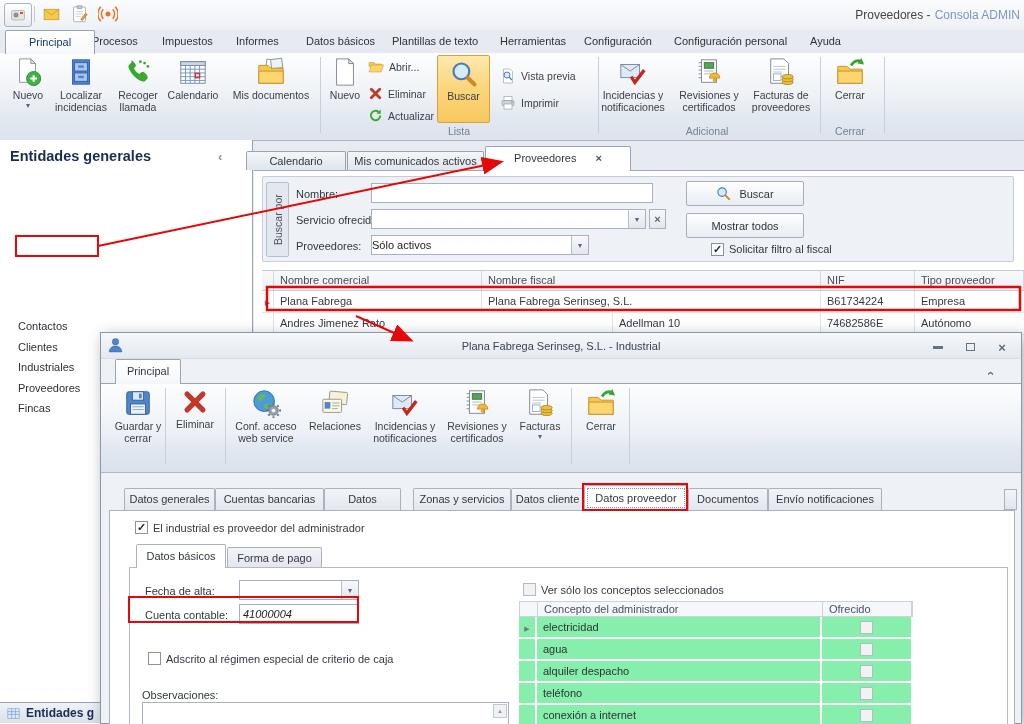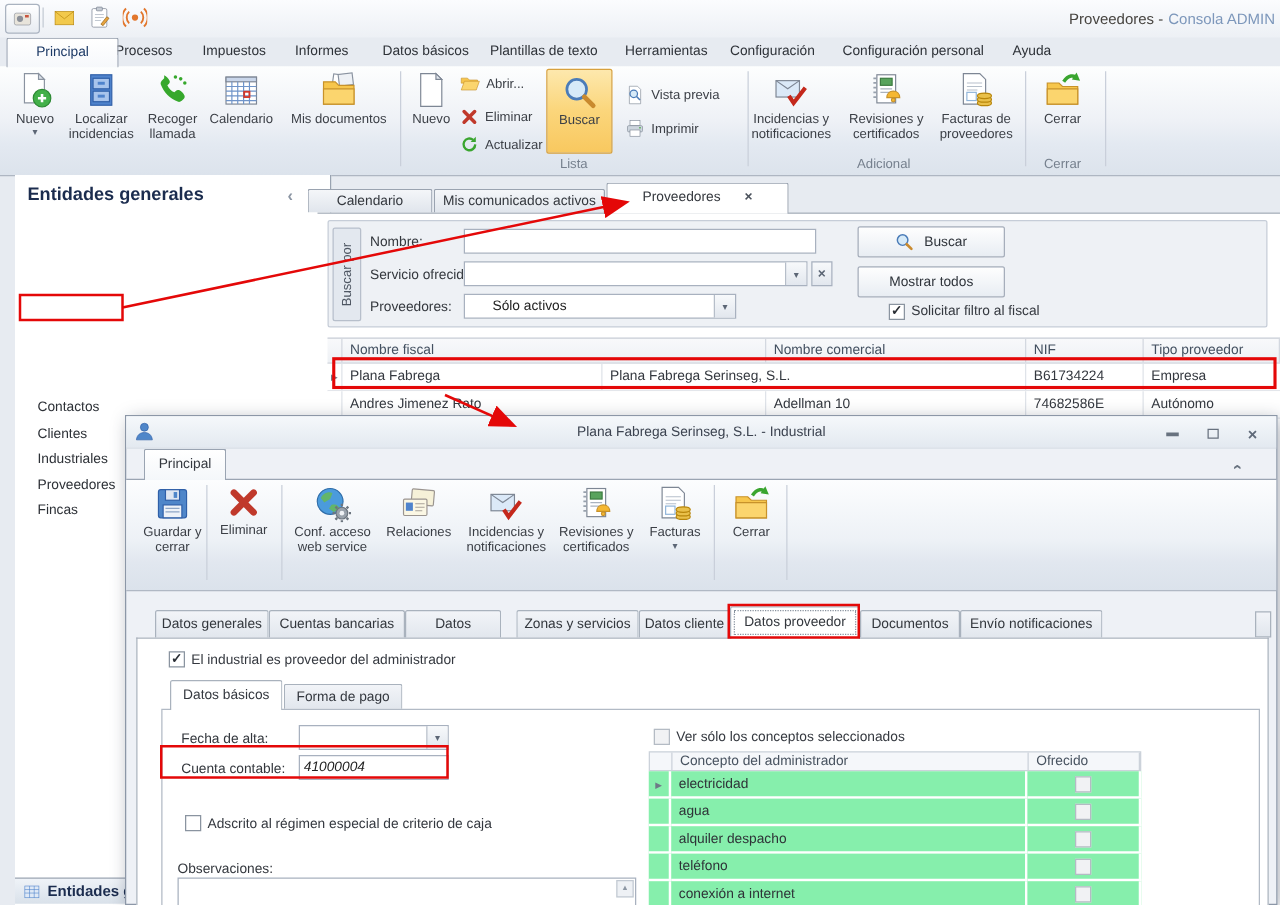--- a/index.html
+++ b/index.html
@@ -21,36 +21,36 @@
   #ribbon{left:0;top:53px;width:1024px;height:87px;background:linear-gradient(#fdfefe,#eef1f6 50%,#e3e9f1 72%,#dce3ec);border-bottom:1px solid #aeb6c2}
   .rb{position:absolute;top:3px;text-align:center;color:#3b3f46;cursor:pointer}
   .rb .ic{margin:1px auto 2px}
   .rb .lb{font-size:10.5px;line-height:12px}
   .rb.hl{background:linear-gradient(#fde8ad,#fbd67c 48%,#f8c85f);border:1px solid #d8a13d;border-radius:2px;top:2px;padding-top:3px;height:63px;box-sizing:content-box}
   .ddm{font-size:8px;color:#5c6675;line-height:9px;display:block}
   .sb{position:absolute;display:flex;align-items:center;gap:5px;font-size:10.5px;color:#3b3f46;white-space:nowrap;cursor:pointer}
   .glabel{position:absolute;top:72px;font-size:10.5px;color:#76808e;text-align:center}
   .vsep{position:absolute;top:4px;width:1px;height:76px;background:#c9cfda}
   
-  #sidebar{left:12px;top:140px;width:253px;height:584px;background:#fff;border-right:1px solid #99a3b1;box-sizing:border-box}
+  #sidebar{left:0;top:140px;width:253px;height:584px;background:#fff;border-right:1px solid #99a3b1;box-sizing:border-box}
   #sb-title{left:10px;top:8px;font-size:14.5px;font-weight:bold;color:#1b2c4e}
   #sb-collapse{left:218px;top:9px;color:#8b95a3;font-size:13px;font-weight:bold;cursor:pointer}
   .sb-item{left:18px;height:17px;line-height:17px;color:#2c3036;cursor:pointer}
   #sb-bottom{left:0;top:562px;width:252px;height:21px;background:linear-gradient(#eff3f8,#d9e1ea);border-top:1px solid #99a3b1;display:flex;align-items:center;gap:5px;padding-left:6px;font-weight:bold;color:#1b2c4e;font-size:12px;box-sizing:border-box}
   
   .dtab{position:absolute;top:151px;height:19px;line-height:18px;text-align:center;background:linear-gradient(#f4f6f9,#e0e5ec);border:1px solid #9aa3b0;border-bottom:none;border-radius:2px 2px 0 0;color:#33373d;box-sizing:border-box;cursor:pointer}
   .dtab.active{top:146px;height:25px;line-height:23px;background:#fff;z-index:3}
   #content{left:254px;top:170px;width:770px;height:554px;background:#fff;border-top:1px solid #a0a9b5;box-sizing:border-box}
   
   #searchpanel{left:262px;top:176px;width:752px;height:86px;background:#eef1f5;border:1px solid #c6cdd8;border-radius:2px;box-sizing:border-box}
   .vlabel{left:3px;top:5px;width:21px;height:73px;background:#e3e8ef;border:1px solid #b7bfcb;border-radius:2px;writing-mode:vertical-rl;transform:rotate(180deg);display:flex;align-items:center;justify-content:center;color:#4e5662;font-size:10.5px}
   .flabel{color:#33373d;line-height:20px;white-space:nowrap}
   .tinput{background:#fff;border:1px solid #a8b1bf;height:20px;box-sizing:border-box;font:11px "Liberation Sans",sans-serif;padding:0 3px;color:#222}
   .combo{background:#fff;border:1px solid #a8b1bf;height:20px;box-sizing:border-box;display:flex;align-items:center;cursor:pointer}
-  .combo .val{flex:1;padding-left:22px;color:#222}
+  .combo .val{flex:1;padding-left:0;color:#222}
   .dd{width:16px;align-self:stretch;background:linear-gradient(#f7f9fb,#e2e7ee);border-left:1px solid #b6bec9;display:flex;align-items:center;justify-content:center;color:#5c6675;font-size:8px}
   .xbtn{background:linear-gradient(#f7f9fb,#e2e7ee);border:1px solid #a8b1bf;display:flex;align-items:center;justify-content:center;color:#5c6675;font-weight:bold;box-sizing:border-box;cursor:pointer}
   .wbtn{background:linear-gradient(#fefefe,#e8edf3);border:1px solid #a6aebb;border-radius:2px;display:flex;align-items:center;justify-content:center;gap:8px;color:#2f343b;cursor:pointer;box-sizing:border-box}
   .cb{display:inline-block;width:13px;height:13px;background:#fff;border:1px solid #8a94a0;box-sizing:border-box;text-align:center;vertical-align:middle;cursor:pointer}
   .cb .ck{display:block;font-size:11px;line-height:10px;font-weight:bold;color:#2b2f35}
   .cb.dis{background:#f1f2f4;border-color:#b4bbc4}
   
   #ptable{left:262px;top:270px;width:762px}
   .thead{display:flex;height:19px;line-height:18px;background:linear-gradient(#f8f9fb,#eef1f5);border-top:1px solid #c6ccd5;border-bottom:1px solid #c6ccd5;color:#435060}
   .trow{display:flex;height:21px;line-height:20px;background:#fff;border-bottom:1px solid #e3e6eb;cursor:pointer}
@@ -435,22 +435,22 @@
     </div>
     <span class="abs cb" style="left:448px;top:66px">
         <span class="ck">✓</span>
       </span>
     <span class="abs" style="left:466px;top:66px">Solicitar filtro al fiscal</span>
   </div>
 
   <div id="ptable" class="abs">
     <div class="thead">
       <div class="tc w0"></div>
+      <div class="tc w2">Nombre comercial</div>
       <div class="tc w1">Nombre fiscal</div>
-      <div class="tc w2">Nombre comercial</div>
       <div class="tc w3">NIF</div>
       <div class="tc w4">Tipo proveedor</div>
     </div>
     <div class="trow">
       <div class="tc w0"><span class="rowind">▶</span></div>
       <div class="tc w2">Plana Fabrega</div>
       <div class="tc w1">Plana Fabrega Serinseg, S.L.</div>
       <div class="tc w3">B61734224</div>
       <div class="tc w4">Empresa</div>
     </div>

